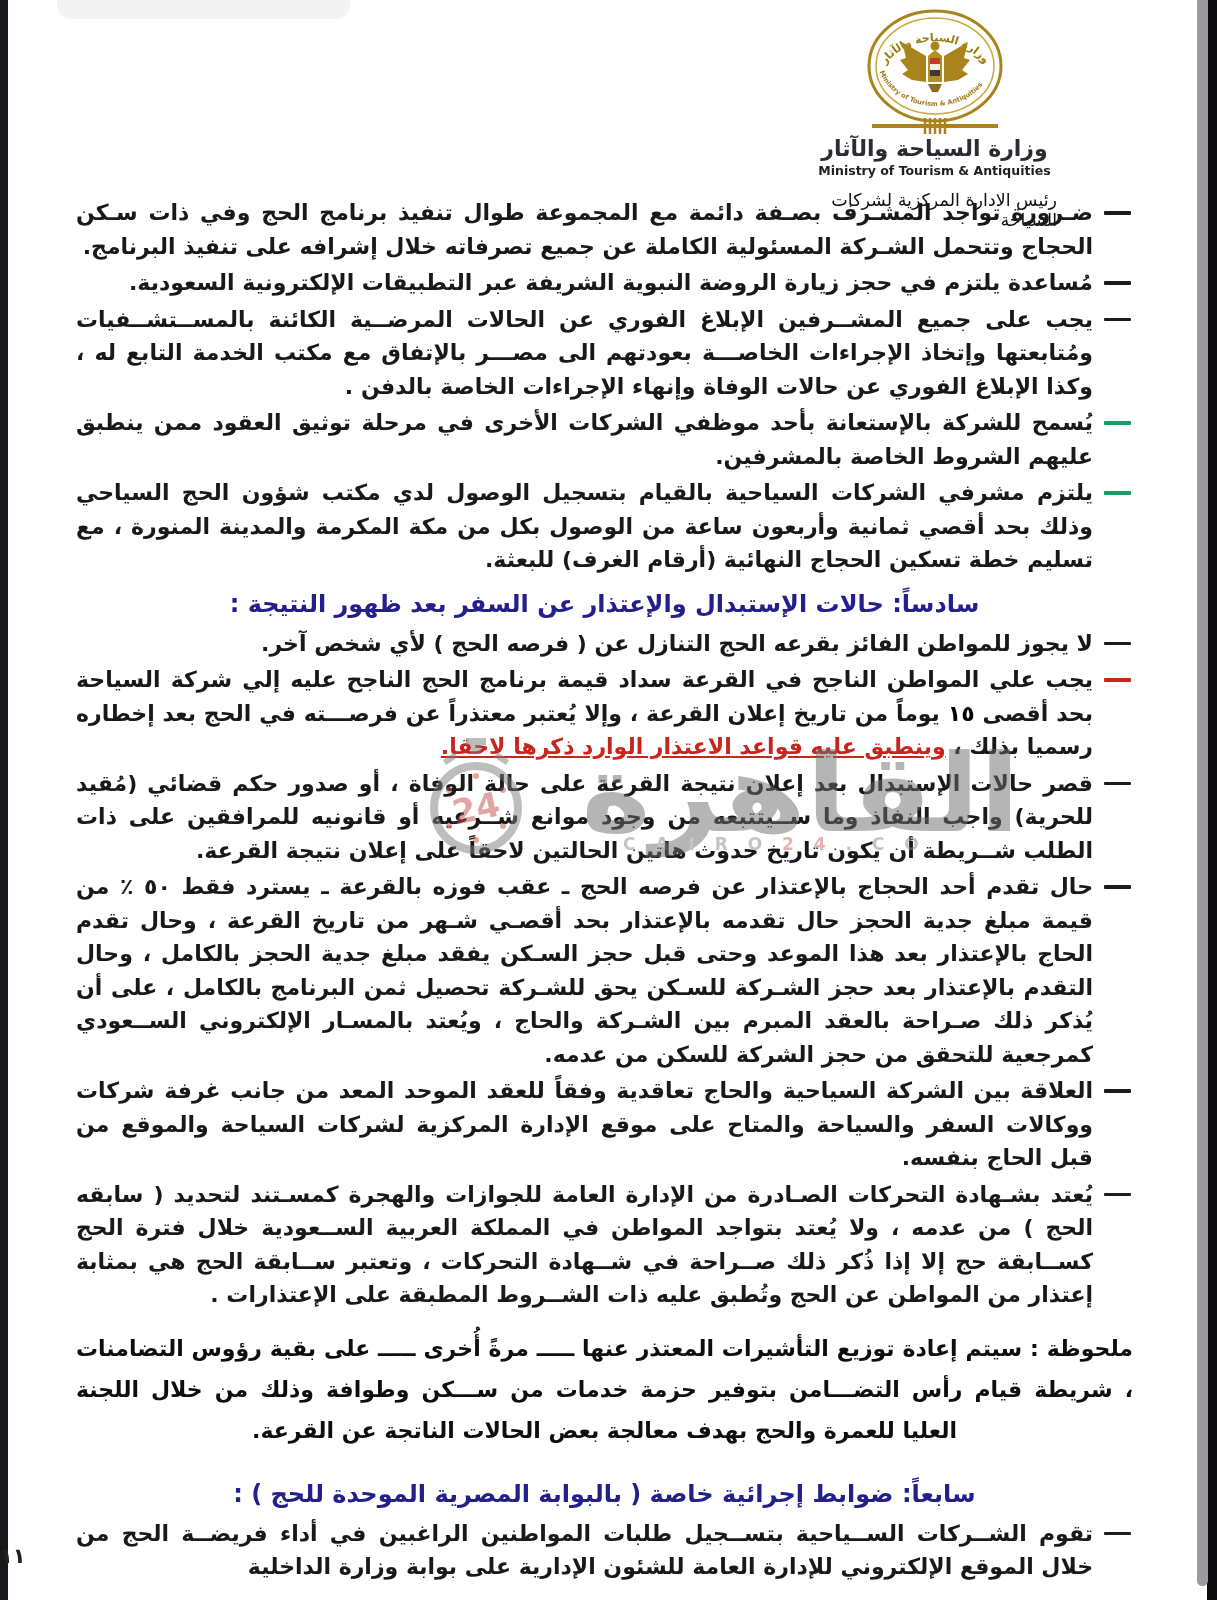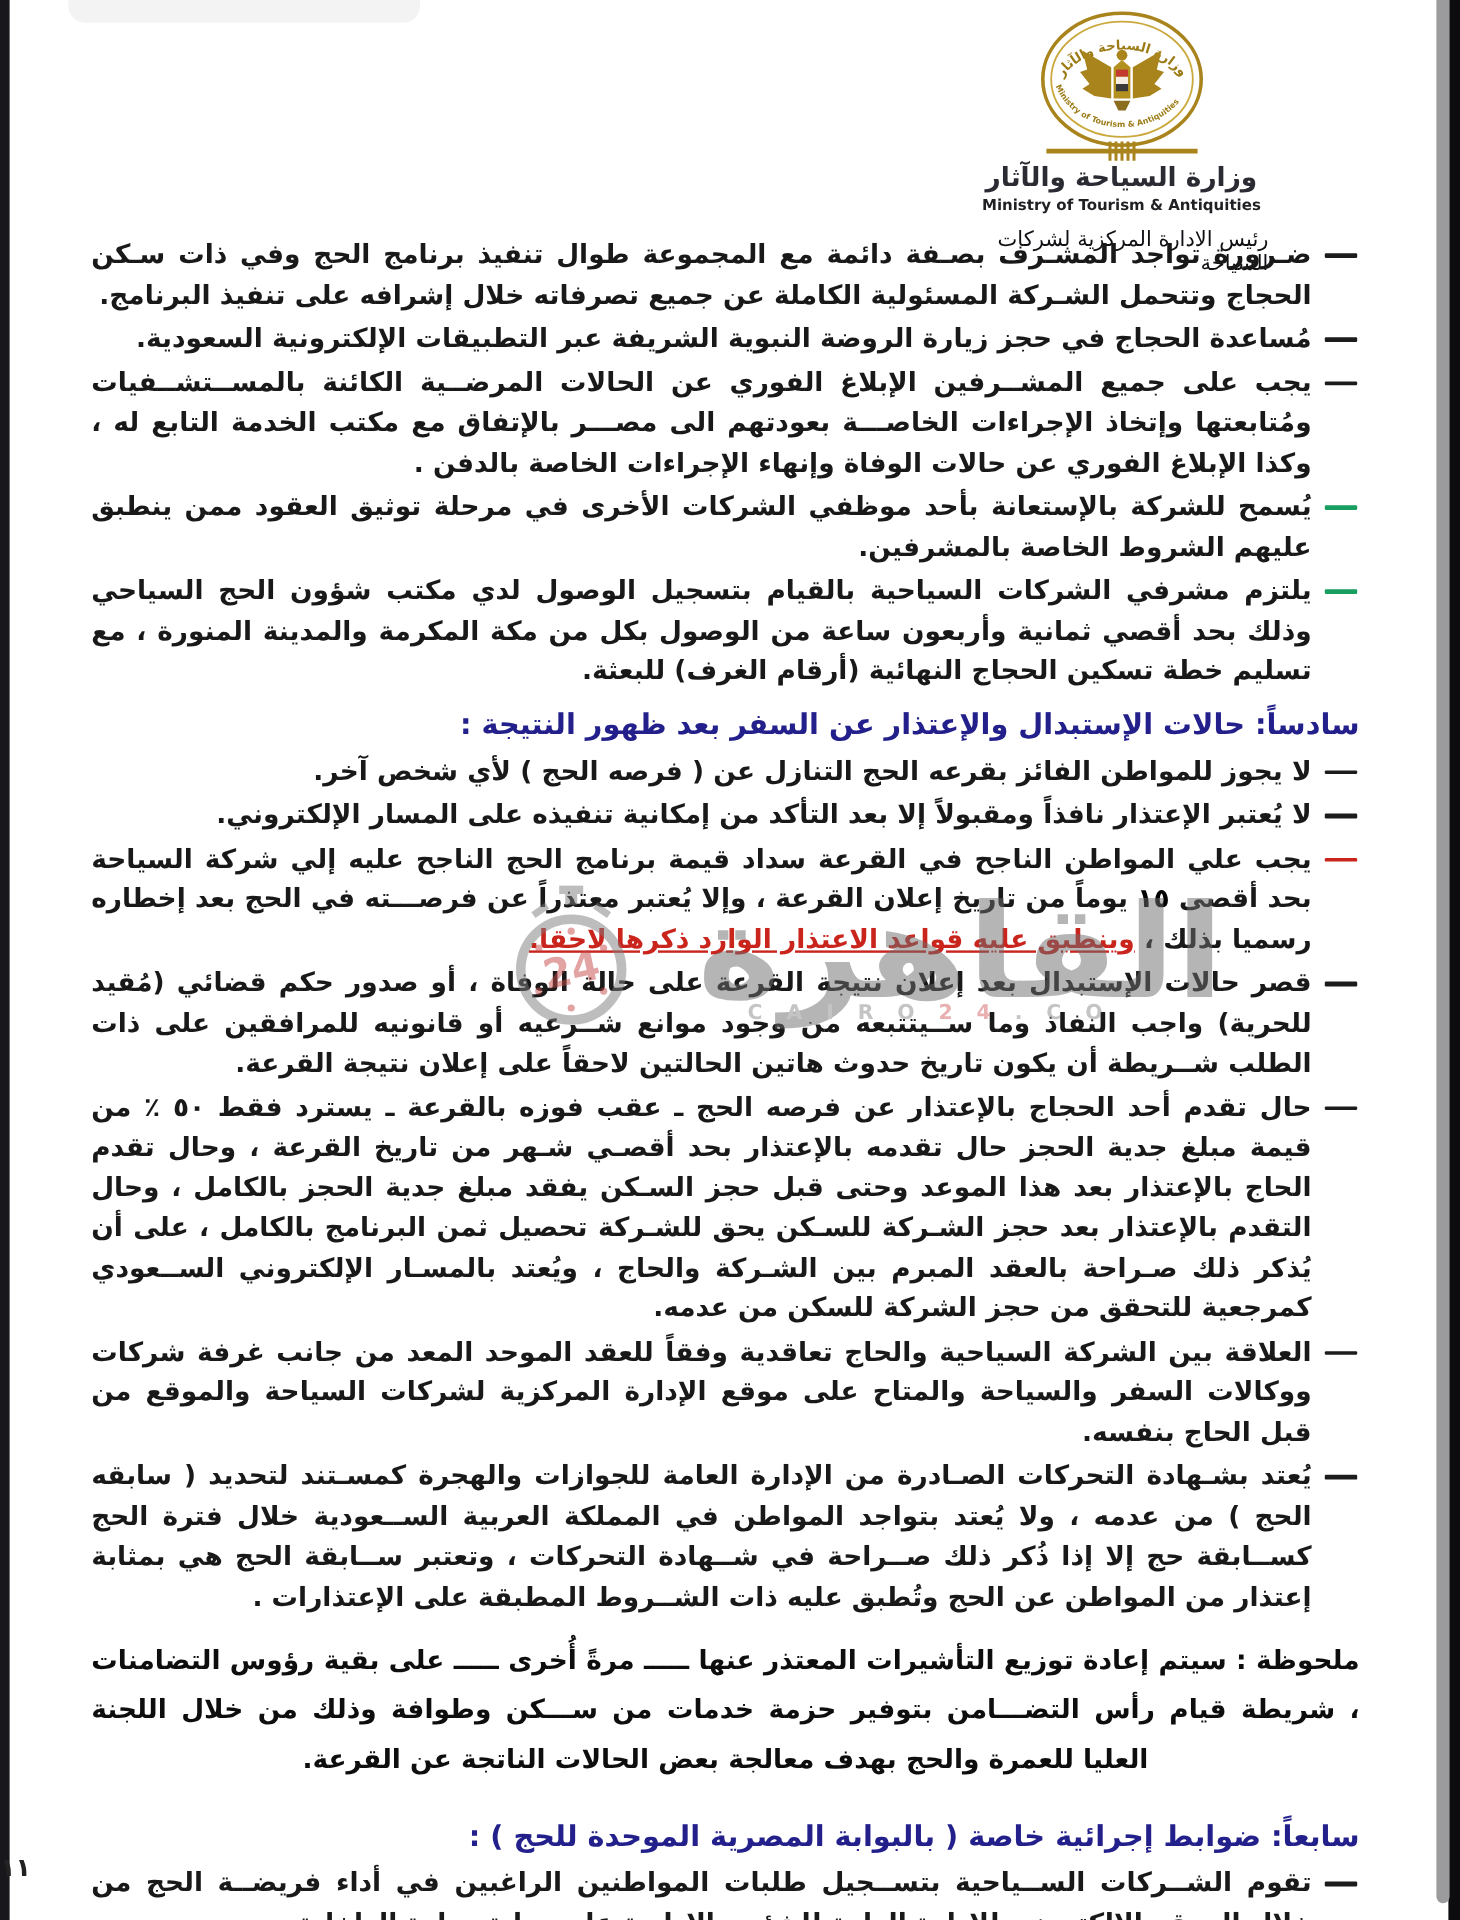--- a/index.html
+++ b/index.html
@@ -27,21 +27,21 @@
   }
   .item{display:flex;margin:0 0 3px 0;}
   .dash{flex:0 0 40px;position:relative;}
   .dash::after{content:"";position:absolute;right:2px;top:15px;width:27px;height:3.5px;background:#1c1c1c;border-radius:1px;}
   .item[data-marker="green"] .dash::after{background:#179e60;}
   .item[data-marker="red"] .dash::after{background:#c9251d;}
   .item p{margin:0;flex:1 1 auto;}
   .red-underline{color:#c9251d;text-decoration:underline;}
   .red-num{color:#000000;font-weight:800;}
   h2.sec{
-    font-size:24px;line-height:30px;color:#23208c;margin:12px 0 8px 0;font-weight:800;text-align:right;
+    font-size:24px;line-height:30px;color:#23208c;margin:12px 0 8px 0;font-weight:800;text-align:center;
   }
   h2.sec7{margin-top:28px;}
   .note{margin:16px 0 6px 0;font-weight:800;line-height:41px;color:#0e0e0e;text-align:justify;text-align-last:center;}
   .note .note-label{font-weight:800;}
   .pagenum{position:absolute;top:1544px;left:0;width:1217px;text-align:left;font-size:21px;font-weight:bold;color:#222;z-index:2;}
 
   
   .wm{position:absolute;left:428px;top:730px;width:610px;height:170px;z-index:3;pointer-events:none;opacity:.5;}
   .wm-big{
     position:absolute;right:18px;top:-12px;font-size:118px;font-weight:900;color:#6e6e70;
@@ -122,44 +122,40 @@
 </div>
 
 <div class="content">
 
   <div class="item" data-marker="black">
     <span class="dash"></span>
     <p>ضـرورة تواجد المشـرف بصـفة دائمة مع المجموعة طوال تنفيذ برنامج الحج وفي ذات سـكن الحجاج وتتحمل الشـركة المسئولية الكاملة عن جميع تصرفاته خلال إشرافه على تنفيذ البرنامج.</p>
   </div>
   <div class="item" data-marker="black">
     <span class="dash"></span>
-    <p>مُساعدة الحجاج في حجز زيارة الروضة النبوية الشريفة عبر التطبيقات الإلكترونية السعودية.</p>
+    <p>مُساعدة يلتزم في حجز زيارة الروضة النبوية الشريفة عبر التطبيقات الإلكترونية السعودية.</p>
   </div>
   <div class="item" data-marker="black">
     <span class="dash"></span>
     <p>يجب على جميع المشــرفين الإبلاغ الفوري عن الحالات المرضــية الكائنة بالمســتشــفيات ومُتابعتها وإتخاذ الإجراءات الخاصـــة بعودتهم الى مصـــر بالإتفاق مع مكتب الخدمة التابع له ، وكذا الإبلاغ الفوري عن حالات الوفاة وإنهاء الإجراءات الخاصة بالدفن .</p>
   </div>
   <div class="item" data-marker="green">
     <span class="dash"></span>
     <p>يُسمح للشركة بالإستعانة بأحد موظفي الشركات الأخرى في مرحلة توثيق العقود ممن ينطبق عليهم الشروط الخاصة بالمشرفين.</p>
   </div>
   <div class="item" data-marker="green">
     <span class="dash"></span>
     <p>يلتزم مشرفي الشركات السياحية بالقيام بتسجيل الوصول لدي مكتب شؤون الحج السياحي وذلك بحد أقصي ثمانية وأربعون ساعة من الوصول بكل من مكة المكرمة والمدينة المنورة ، مع تسليم خطة تسكين الحجاج النهائية (أرقام الغرف) للبعثة.</p>
   </div>
 
   <h2 class="sec">سادساً: حالات الإستبدال والإعتذار عن السفر بعد ظهور النتيجة :</h2>
 
   <div class="item" data-marker="black">
     <span class="dash"></span>
     <p>لا يجوز للمواطن الفائز بقرعه الحج التنازل عن ( فرصه الحج ) لأي شخص آخر.</p>
-  </div>
-  <div class="item" data-marker="black">
-    <span class="dash"></span>
-    <p>لا يُعتبر الإعتذار نافذاً ومقبولاً إلا بعد التأكد من إمكانية تنفيذه على المسار الإلكتروني.</p>
   </div>
   <div class="item" data-marker="red">
     <span class="dash"></span>
     <p><span>يجب علي المواطن الناجح في القرعة سداد قيمة برنامج الحج الناجح عليه إلي شركة السياحة بحد أقصى </span><span class="red-num">١٥</span><span> يوماً من تاريخ إعلان القرعة ، وإلا يُعتبر معتذراً عن فرصـــته في الحج بعد إخطاره رسميا بذلك ، </span><span class="red-underline">وينطبق عليه قواعد الاعتذار الوارد ذكرها لاحقا.</span></p>
   </div>
   <div class="item" data-marker="black">
     <span class="dash"></span>
     <p>قصر حالات الإستبدال بعد إعلان نتيجة القرعة على حالة الوفاة ، أو صدور حكم قضائي (مُقيد للحرية) واجب النفاذ وما ســيتتبعه من وجود موانع شــرعيه أو قانونيه للمرافقين على ذات الطلب شــريطة أن يكون تاريخ حدوث هاتين الحالتين لاحقاً على إعلان نتيجة القرعة.</p>
   </div>
   <div class="item" data-marker="black">

